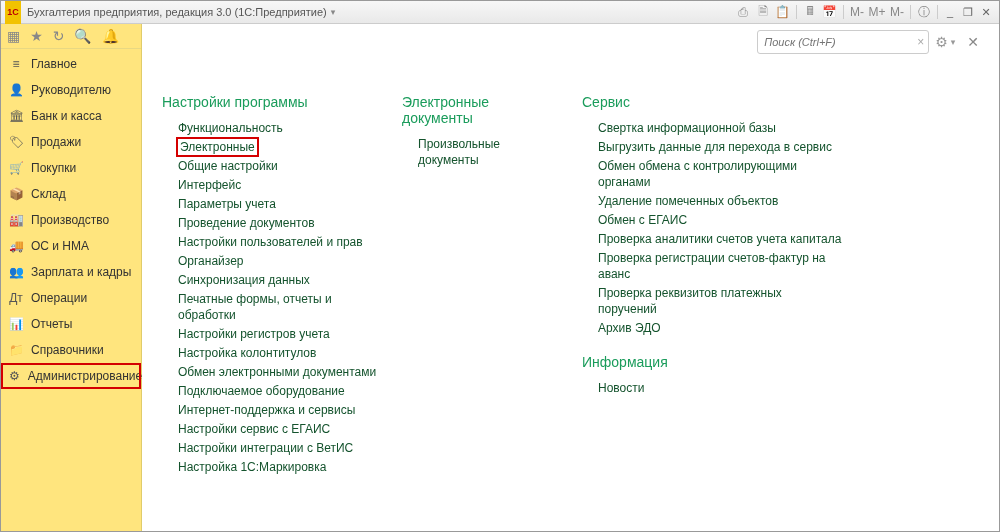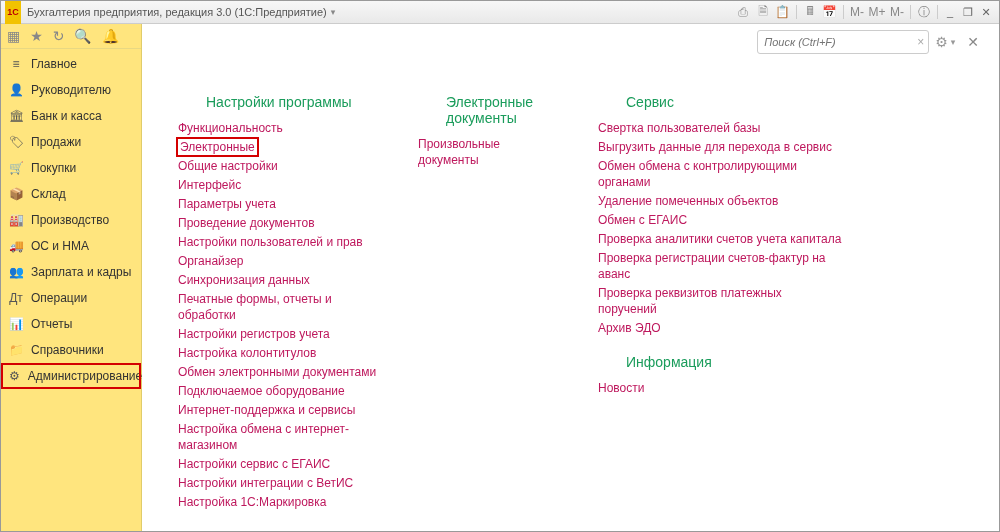--- a/index.html
+++ b/index.html
@@ -26,23 +26,23 @@
   .search input{border:none;outline:none;font-size:11px;padding:0 6px;flex:1;background:transparent;color:#333;font-style:italic;}
   .search .clear{width:18px;text-align:center;color:#aaa;cursor:pointer;}
   .gear{color:#999;font-size:14px;cursor:pointer;}
   .gear-dd{color:#999;font-size:9px;margin-left:-3px;}
   .close-panel{color:#888;font-size:14px;cursor:pointer;margin-left:6px;}
   .columns{display:flex;padding:70px 0 0 20px;gap:20px;}
   .col{display:flex;flex-direction:column;}
   .col1{width:220px;}
   .col2{width:160px;}
   .col3{width:260px;}
-  .section-title{color:#1a9c5b;font-size:14px;margin-bottom:10px;margin-left:44px;}
+  .section-title{color:#1a9c5b;font-size:14px;margin-bottom:10px;}
   .link-list{display:flex;flex-direction:column;gap:3px;margin-left:16px;margin-bottom:18px;}
-  .link{color:#be185d;font-size:12px;cursor:pointer;line-height:16px;}
+  .link{color:#14532d;font-size:12px;cursor:pointer;line-height:16px;}
   .link.hl{outline:2px solid #d40000;outline-offset:0px;padding:0 2px;display:inline-block;width:max-content;}
 </style>
 </head>
 <body>
 
 <div class="window">
   <div class="titlebar">
     <div class="logo">1С</div>
     <span class="title">Бухгалтерия предприятия, редакция 3.0  (1С:Предприятие)</span>
     <span class="dd">▾</span>
@@ -153,36 +153,35 @@
               <span class="link">Проведение документов</span>
               <span class="link">Настройки пользователей и прав</span>
               <span class="link">Органайзер</span>
               <span class="link">Синхронизация данных</span>
               <span class="link">Печатные формы, отчеты и обработки</span>
               <span class="link">Настройки регистров учета</span>
               <span class="link">Настройка колонтитулов</span>
               <span class="link">Обмен электронными документами</span>
               <span class="link">Подключаемое оборудование</span>
               <span class="link">Интернет-поддержка и сервисы</span>
-              <span class="link">Настройка обмена с интернет-магазином</span>
               <span class="link">Настройки сервис с ЕГАИС</span>
               <span class="link">Настройки интеграции с ВетИС</span>
               <span class="link">Настройка 1С:Маркировка</span>
             </div>
         </div>
         <div class="col col2">
           <div class="section-title">Электронные документы</div>
           <div class="link-list" id="col2-list">
               <span class="link">Произвольные документы</span>
             </div>
         </div>
         <div class="col col3">
           <div class="section-title">Сервис</div>
           <div class="link-list" id="col3a-list">
-              <span class="link">Свертка пользователей базы</span>
+              <span class="link">Свертка информационной базы</span>
               <span class="link">Выгрузить данные для перехода в сервис</span>
               <span class="link">Обмен обмена с контролирующими органами</span>
               <span class="link">Удаление помеченных объектов</span>
               <span class="link">Обмен с ЕГАИС</span>
               <span class="link">Проверка аналитики счетов учета капитала</span>
               <span class="link">Проверка регистрации счетов-фактур на аванс</span>
               <span class="link">Проверка реквизитов платежных поручений</span>
               <span class="link">Архив ЭДО</span>
             </div>
           <div class="section-title">Информация</div>

